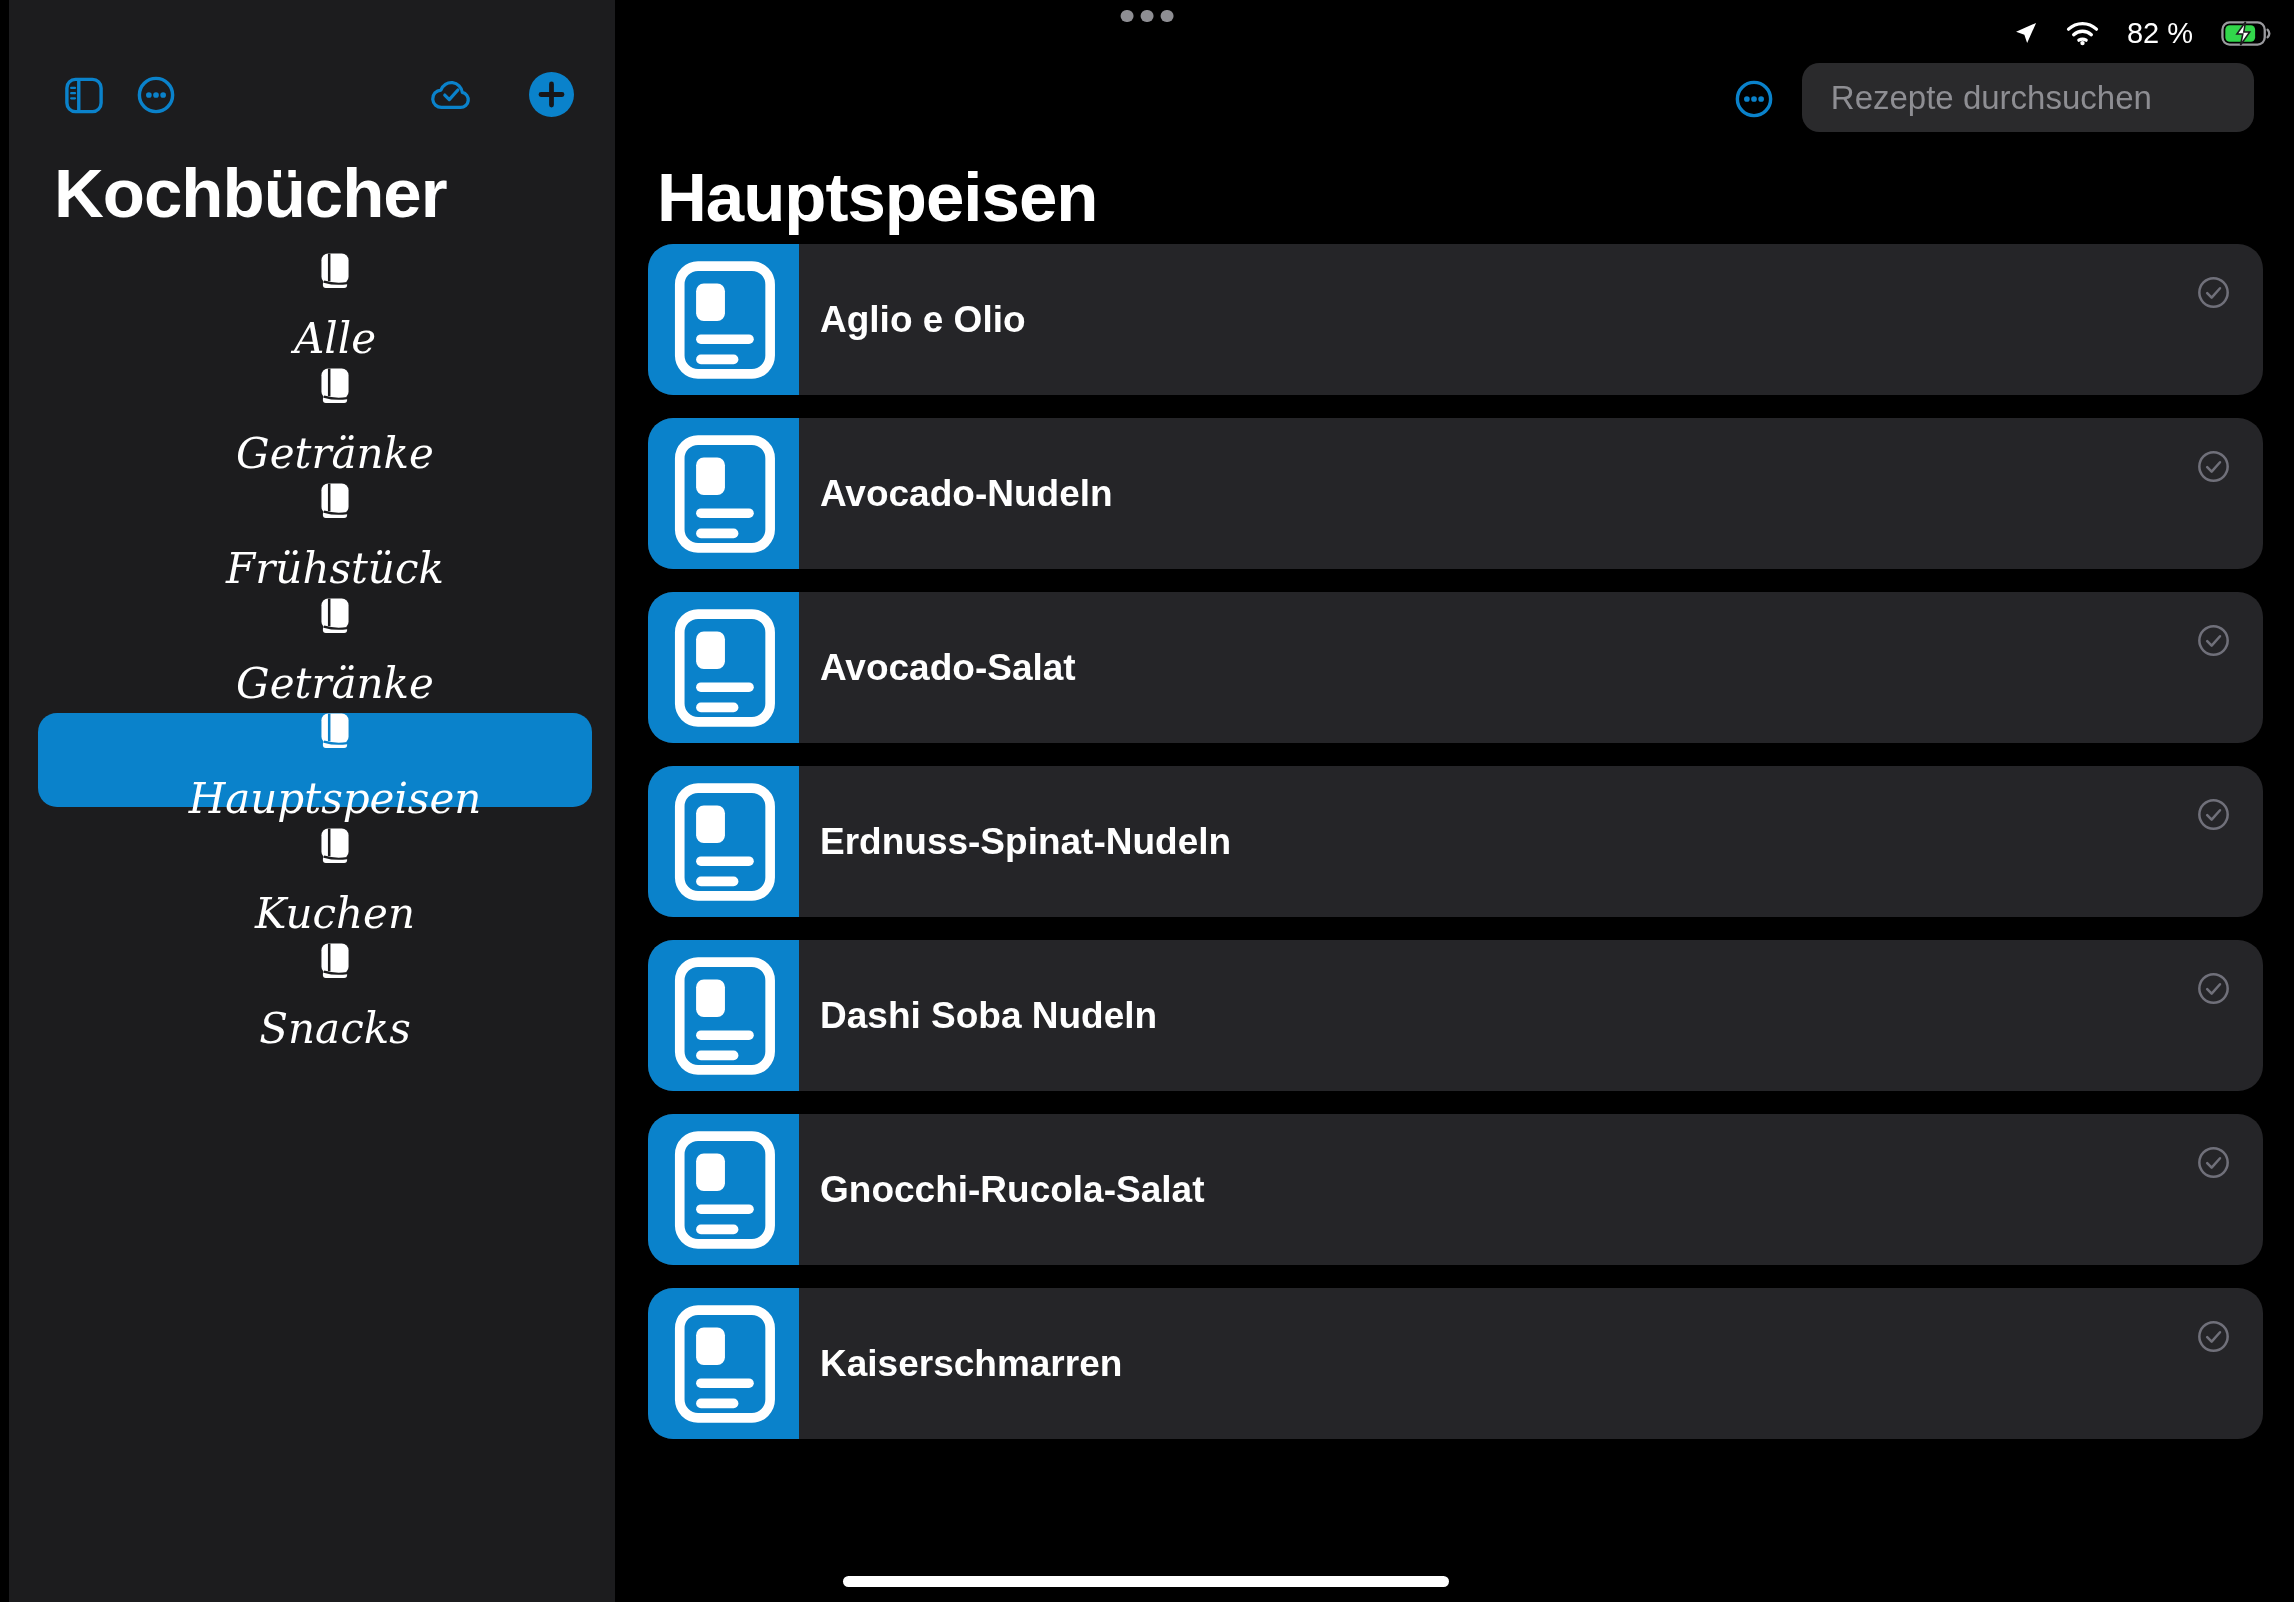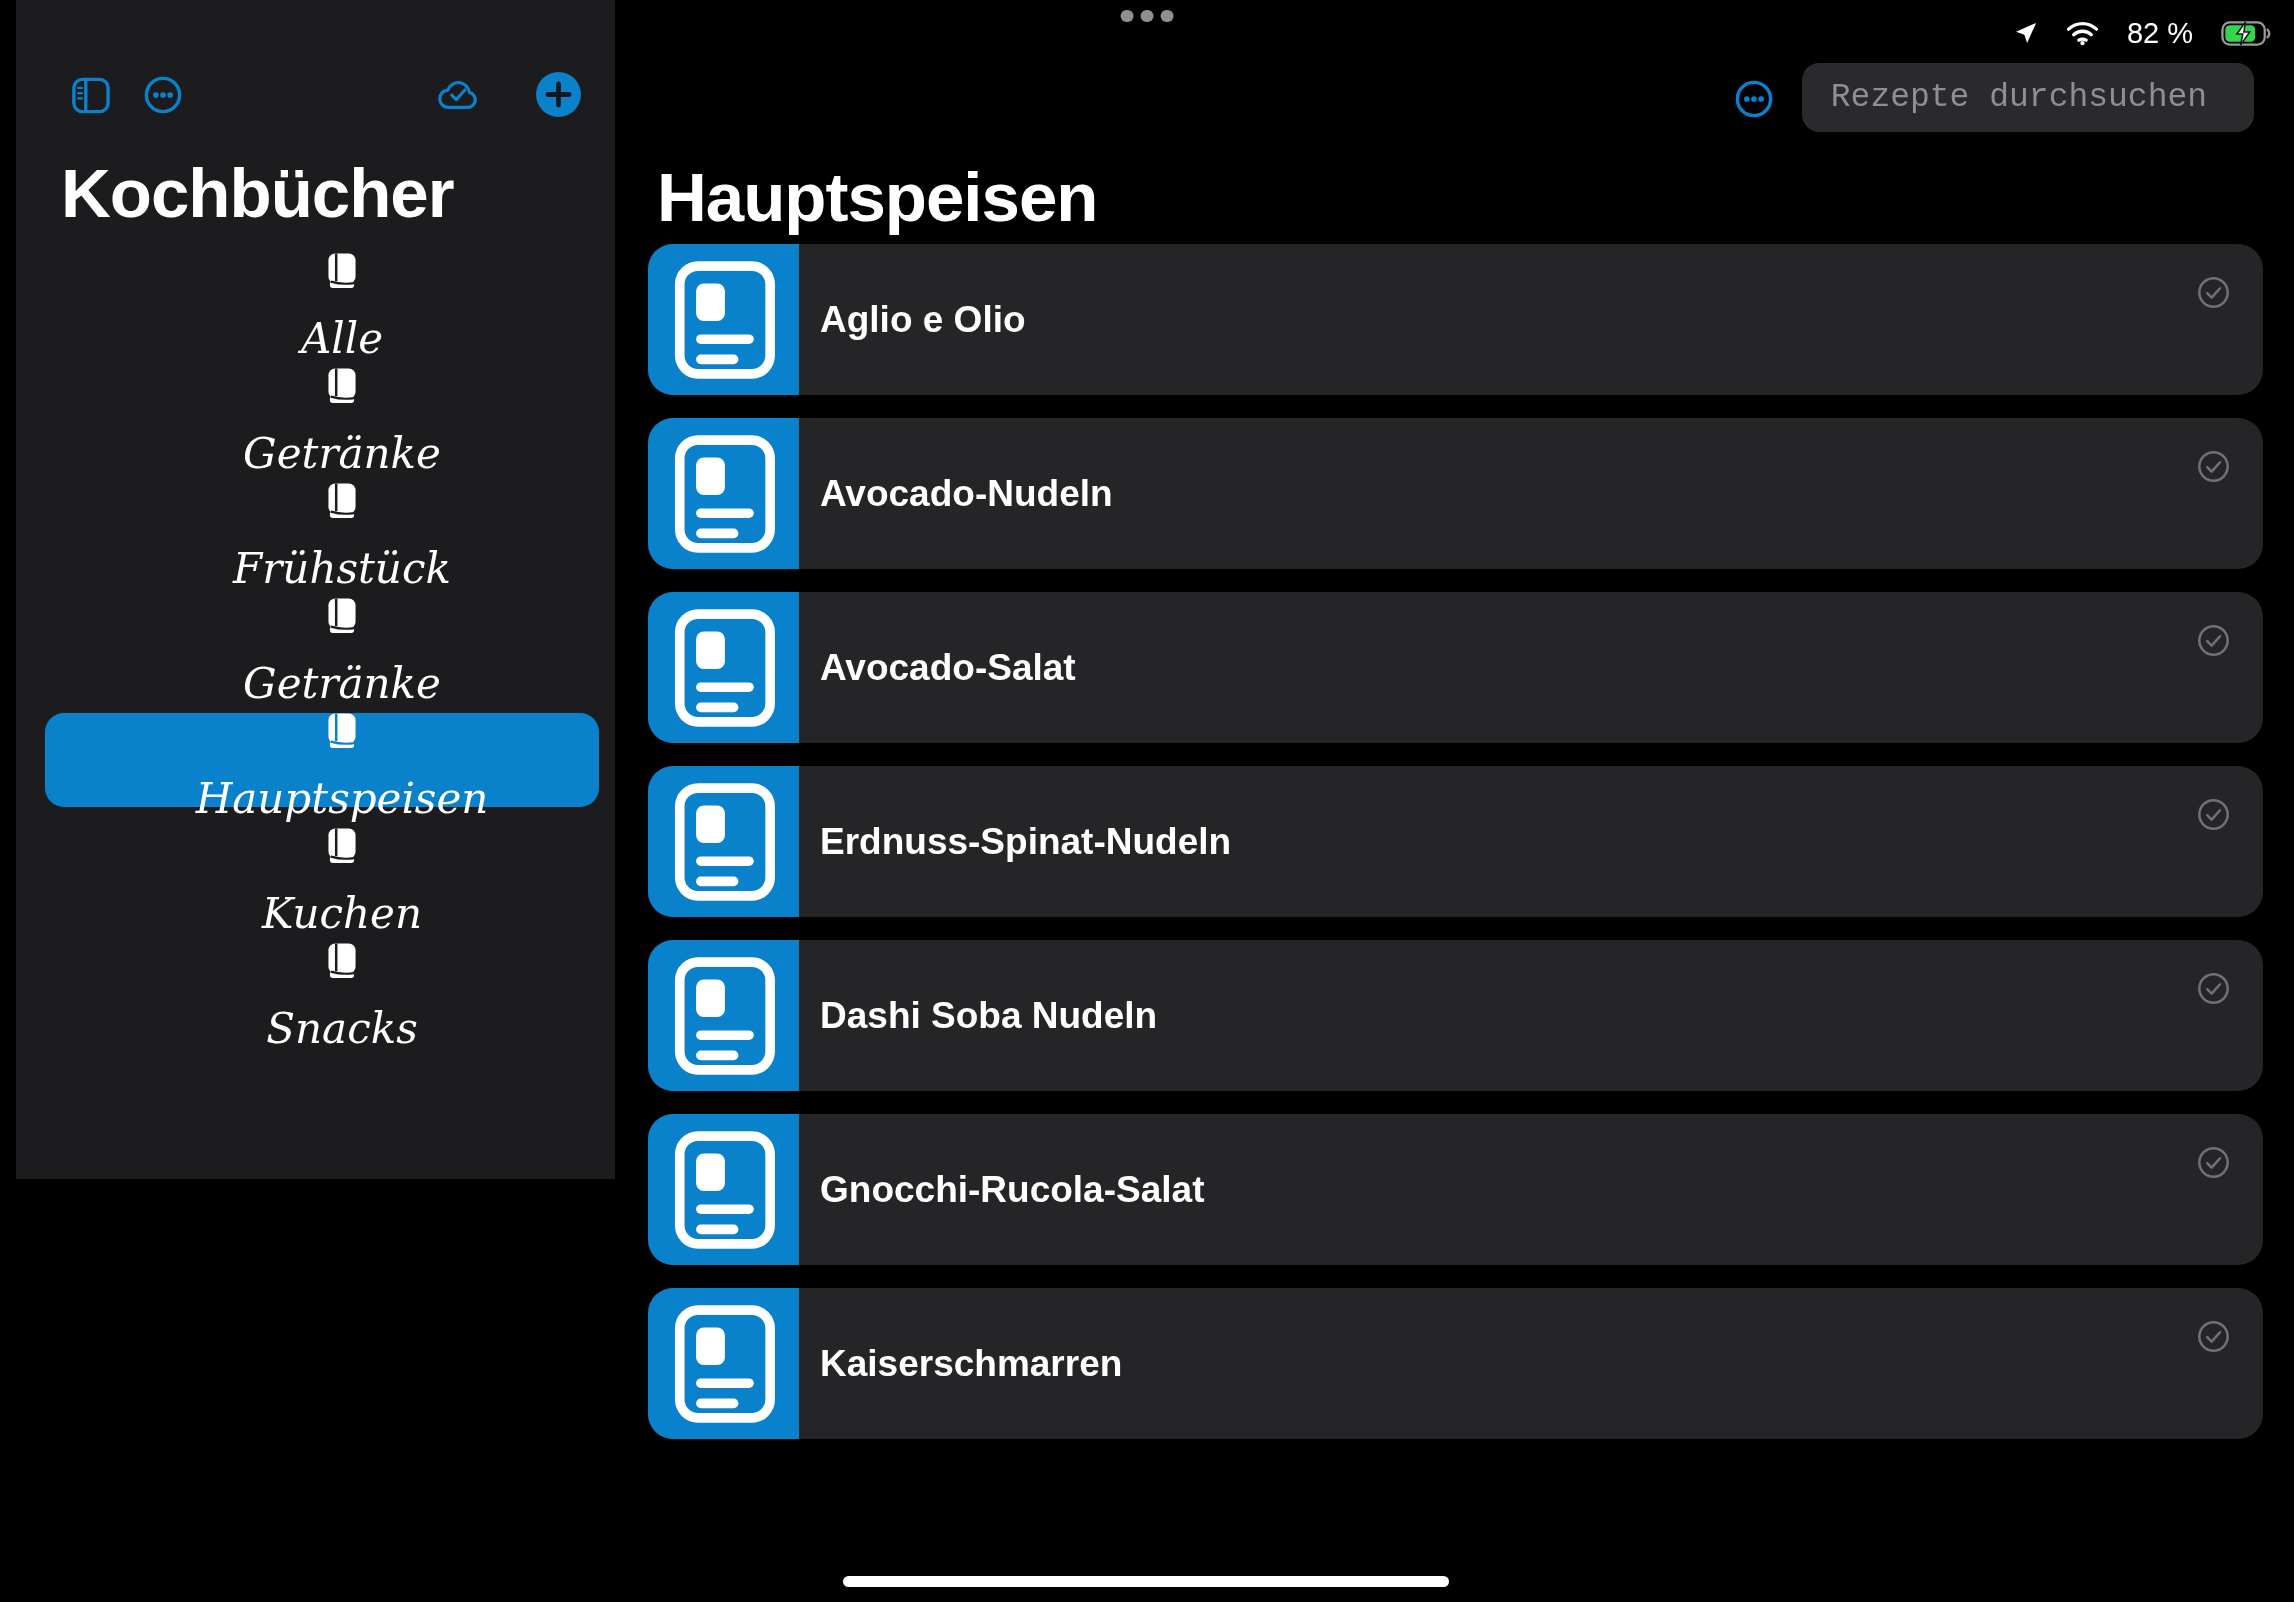--- a/index.html
+++ b/index.html
@@ -5,21 +5,21 @@
   * { margin:0; padding:0; box-sizing:border-box; }
   html,body { width:2294px; height:1602px; overflow:hidden; background:#000;
               font-family:"Liberation Sans", sans-serif; }
   :root{
     --accent:#0a82cb; --sidebar-bg:#1c1c1e; --main-bg:#000000; --card-bg:#252528;
     --search-bg:#2a2a2c; --muted:#8e8e93; --check:#70707a; --battery-green:#32d74b;
   }
   .stage{ position:relative; width:2294px; height:1602px; background:var(--main-bg); }
 
   
-  .sidebar{ position:absolute; left:16px; top:0; width:615px; height:1179px; background:var(--sidebar-bg); }
+  .sidebar{ position:absolute; left:9px; top:0; width:615px; height:1602px; background:var(--sidebar-bg); }
   .sb-btn{ position:absolute; display:flex; align-items:center; justify-content:center; cursor:pointer; }
   .sb-title{ position:absolute; left:45px; top:154px; font-size:69px; font-weight:bold;
              color:#fff; letter-spacing:-1px; }
   .side-items{ position:absolute; left:0; top:253px; width:615px; }
   .side-item{ --row-bg:var(--sidebar-bg); position:relative; margin:0 0 21px 29px; width:554px; height:94px;
               border-radius:19px; display:flex; align-items:center; padding-left:40px; gap:25px; cursor:pointer;flex-direction:column; }
   .side-item.active{ --row-bg:var(--accent); background:var(--accent); }
   .si-label{ font-family:"DejaVu Serif", serif; font-style:italic; font-size:42px; color:#fff; }
   .book-ic{ width:30px; height:36px; flex:none; }
 
@@ -27,21 +27,21 @@
   .main{ position:absolute; left:615px; top:0; width:1679px; height:1602px; background:var(--main-bg); }
   .mt-dots{ position:absolute; left:532px; top:9.6px; transform:translateX(-50%);
             display:flex; gap:7.7px; cursor:pointer; }
   .mt-dots i{ width:12.5px; height:12.5px; border-radius:50%; background:var(--muted); }
   .statusbar{ position:absolute; top:7.7px; right:23px; display:flex; align-items:center; gap:28px;margin-top:9px; }
   .status-text{ color:#fff; font-size:29px; font-weight:500; }
   .more-btn{ position:absolute; left:1120px; top:80px; width:38px; height:38px; cursor:pointer; }
   .search{ position:absolute; left:1187px; top:63px; width:452px; height:69px; border-radius:17.3px;
            background:var(--search-bg); display:flex; align-items:center; padding:0 17.3px; gap:11.5px; }
   .search input{ flex:1; background:transparent; border:none; outline:none; color:#fff; font-size:33px;
-                 font-family:Liberation Mono, monospace; }
+                 font-family:Liberation Sans, sans-serif; }
   .search input::placeholder{ color:var(--muted); }
   .main-title{ position:absolute; left:42px; top:158px; font-size:69px; font-weight:bold;
                color:#fff; letter-spacing:-1px; }
   .recipes{ position:absolute; left:33px; top:244px; width:1615px; }
   .recipe-row{ position:relative; height:151px; margin-bottom:23px; background:var(--card-bg);
                border-radius:25px; overflow:hidden; display:flex; align-items:center; cursor:pointer; }
   .tile{ width:151px; height:151px; flex:none; background:var(--accent);
          display:flex; align-items:center; justify-content:center; }
   .recipe-label{ margin-left:21px; font-size:37px; font-weight:600; color:#fff; }
   .check-btn{ position:absolute; right:33px; top:32px; width:33px; height:33px; cursor:pointer; }

